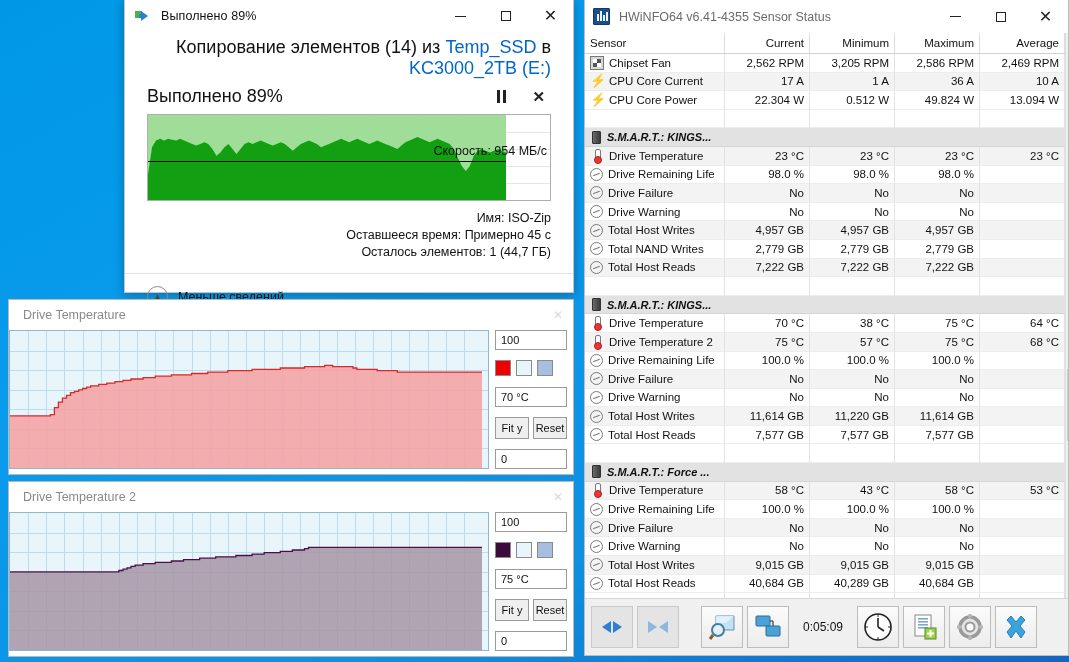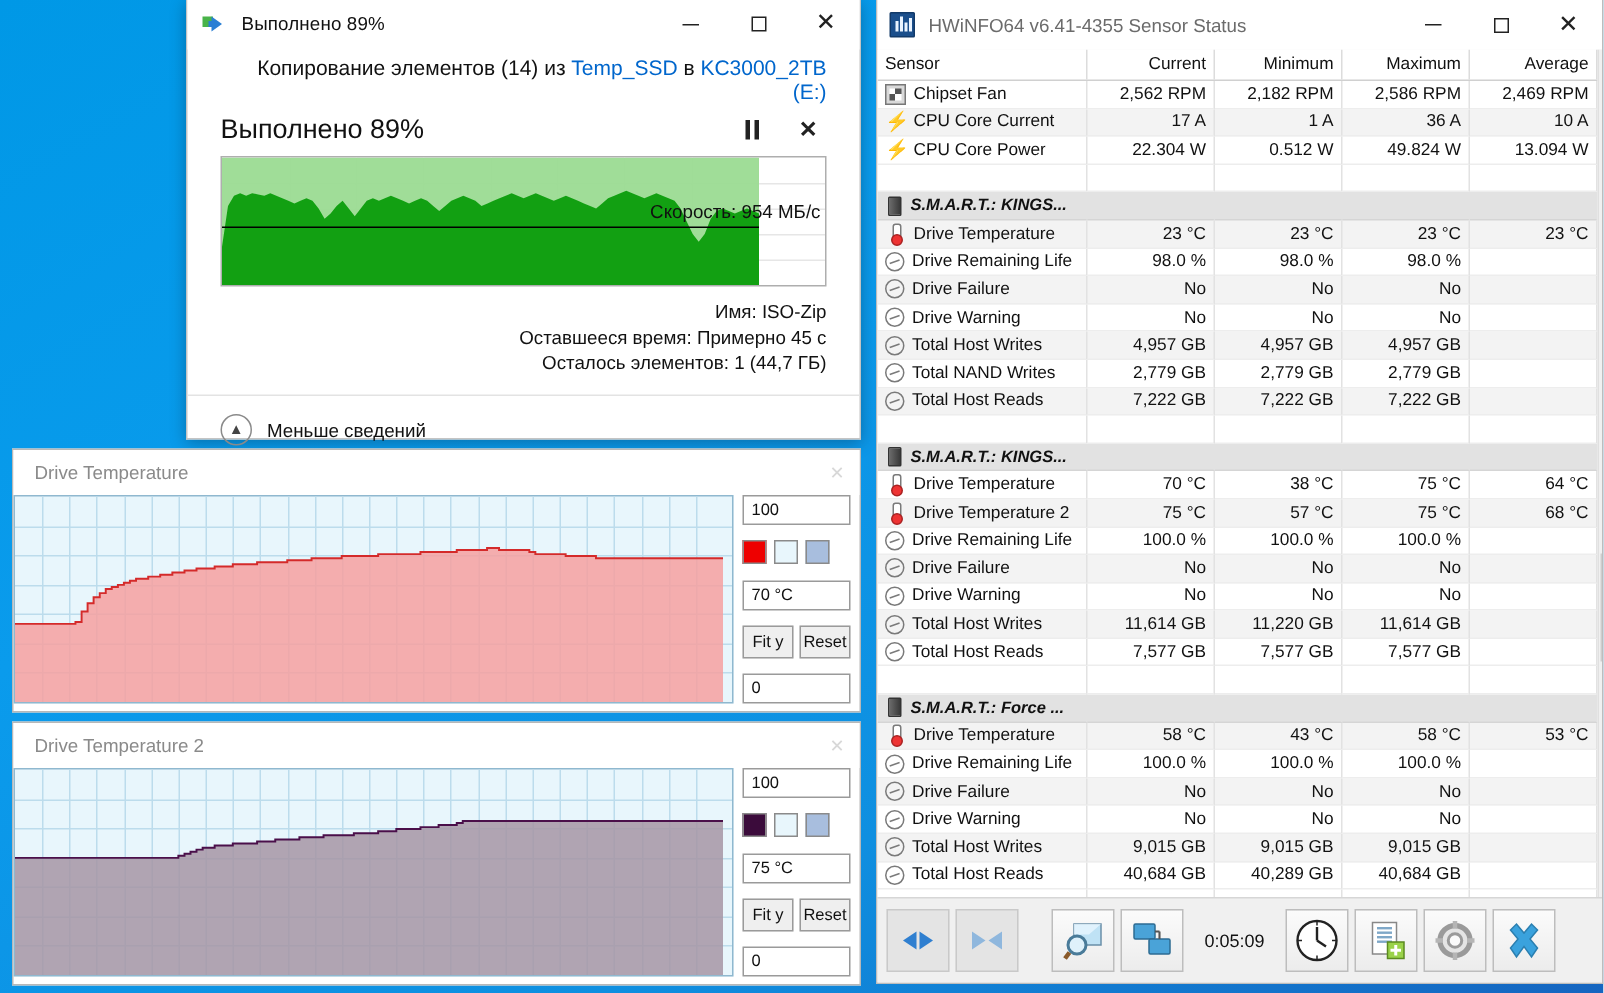--- a/index.html
+++ b/index.html
@@ -54,21 +54,21 @@
   .win-btns { margin-left: auto; display: flex; height: 33px; }
   .win-btn {
     width: 45px; height: 33px; display: flex; align-items: center; justify-content: center;
     color: #222; font-size: 13px; cursor: default; background: transparent;
   }
   .glyph-min { display:block; width: 11px; height: 1px; background: #222; }
   .glyph-max { display:block; width: 10px; height: 10px; border: 1px solid #222; }
   .glyph-close { font-size: 16px; line-height: 1; font-family: "Liberation Sans", sans-serif; }
 
   #copy-body { padding: 0 22px; }
-  #copy-line1 { font-size: 14px; color: #111; margin-top: 4px; }
+  #copy-line1 { font-size: 18px; color: #111; margin-top: 4px; }
   #copy-line1 a { color: #0066cc; text-decoration: none; }
   #copy-row2 { display: flex; align-items: center; margin-top: 7px; }
   #copy-percent { font-size: 18px; color: #111; font-weight: 400; }
   #copy-actions { margin-left: auto; display: flex; align-items: center; gap: 26px; padding-right: 6px; }
   .pause-ico { display: inline-block; width: 9px; height: 13px; position: relative; }
   .pause-ico i { position: absolute; top: 0; width: 3px; height: 13px; background: #222; }
   .pause-ico i:first-child { left: 0; }
   .pause-ico i:last-child { left: 6px; }
   .cancel-ico { font-size: 15px; font-weight: bold; color: #222; line-height: 1; }
 
@@ -498,21 +498,21 @@
             <div class="cell c-val" style="justify-content: flex-end;">Maximum</div>
             <div class="cell c-val" style="justify-content: flex-end;">Average</div>
           </div>
         <div class="hw-rows" id="hw-rows">
             <div class="hw-row">
               <div class="c c-name">
                 <span class="sensor-ico ico-fan"></span>
                 <span class="sensor-label">Chipset Fan</span>
               </div>
               <div class="c c-val">2,562 RPM</div>
-              <div class="c c-val">2,182 RPM</div>
+              <div class="c c-val">3,205 RPM</div>
               <div class="c c-val">2,586 RPM</div>
               <div class="c c-val">2,469 RPM</div>
             </div>
             <div class="hw-row alt">
               <div class="c c-name">
                 <span class="sensor-ico ico-bolt">⚡</span>
                 <span class="sensor-label">CPU Core Current</span>
               </div>
               <div class="c c-val">17 A</div>
               <div class="c c-val">1 A</div>

